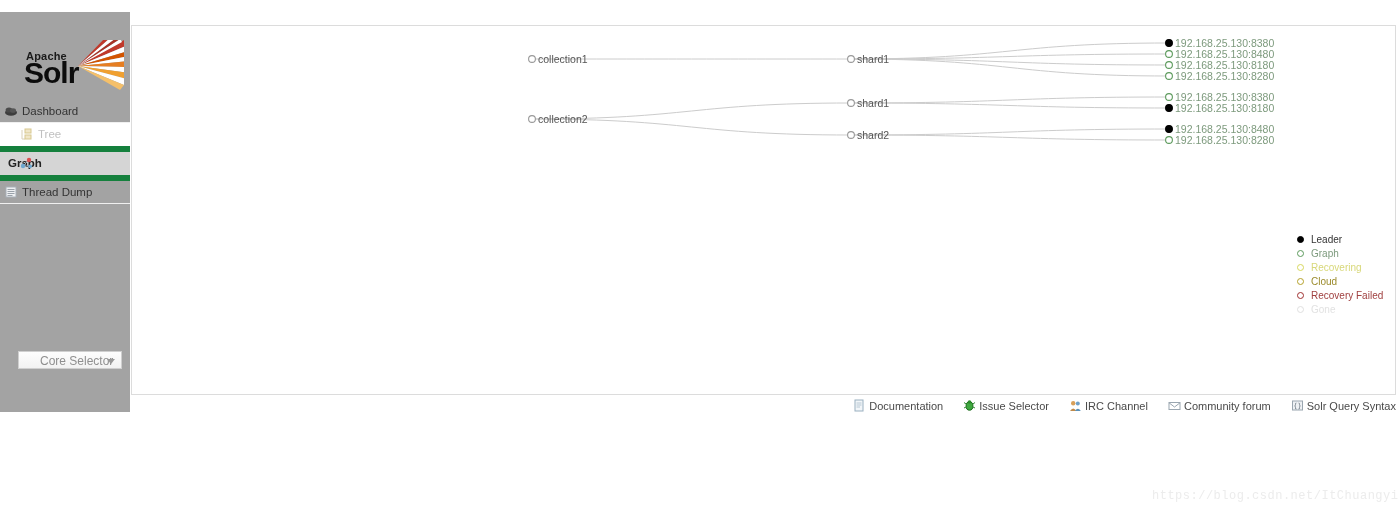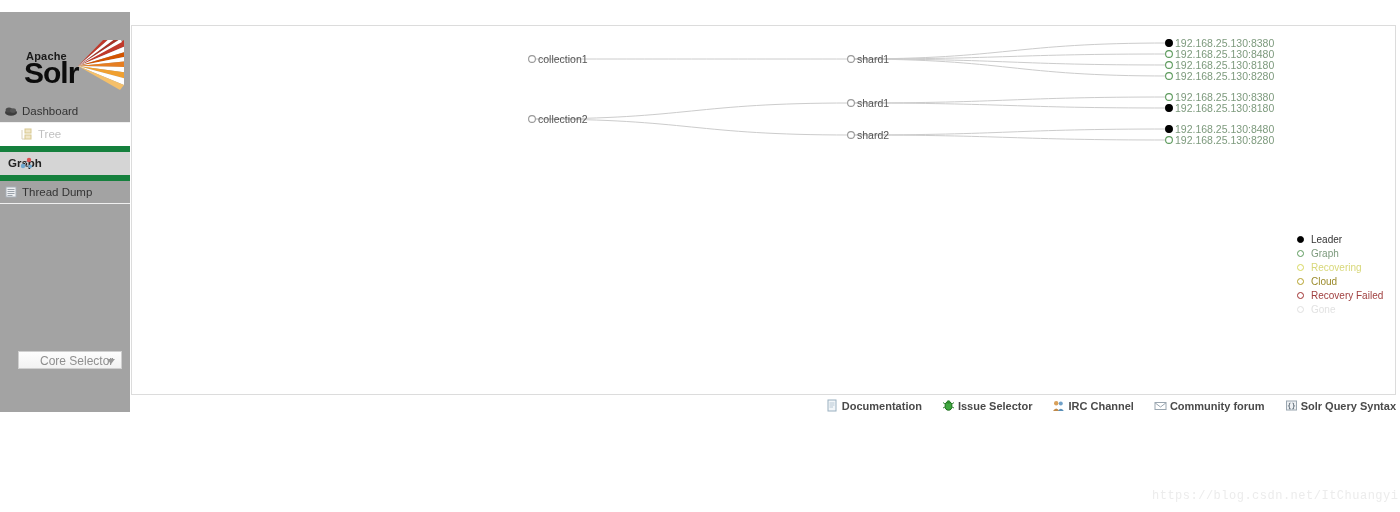--- a/index.html
+++ b/index.html
@@ -175,21 +175,20 @@
   }
   .foot-link {
     display: inline-block;
     margin-left: 20px;
     color: #4a4a4a;
     text-decoration: none;
     position: relative;
     padding-left: 16px;
     line-height: 16px;
     cursor: pointer;
-    font-weight: bold;
   }
   .foot-ico {
     position: absolute;
     left: 0; top: 1px;
     width: 13px; height: 13px;
   }
 
   #watermark {
     position: absolute;
     left: 1152px; top: 489px;

